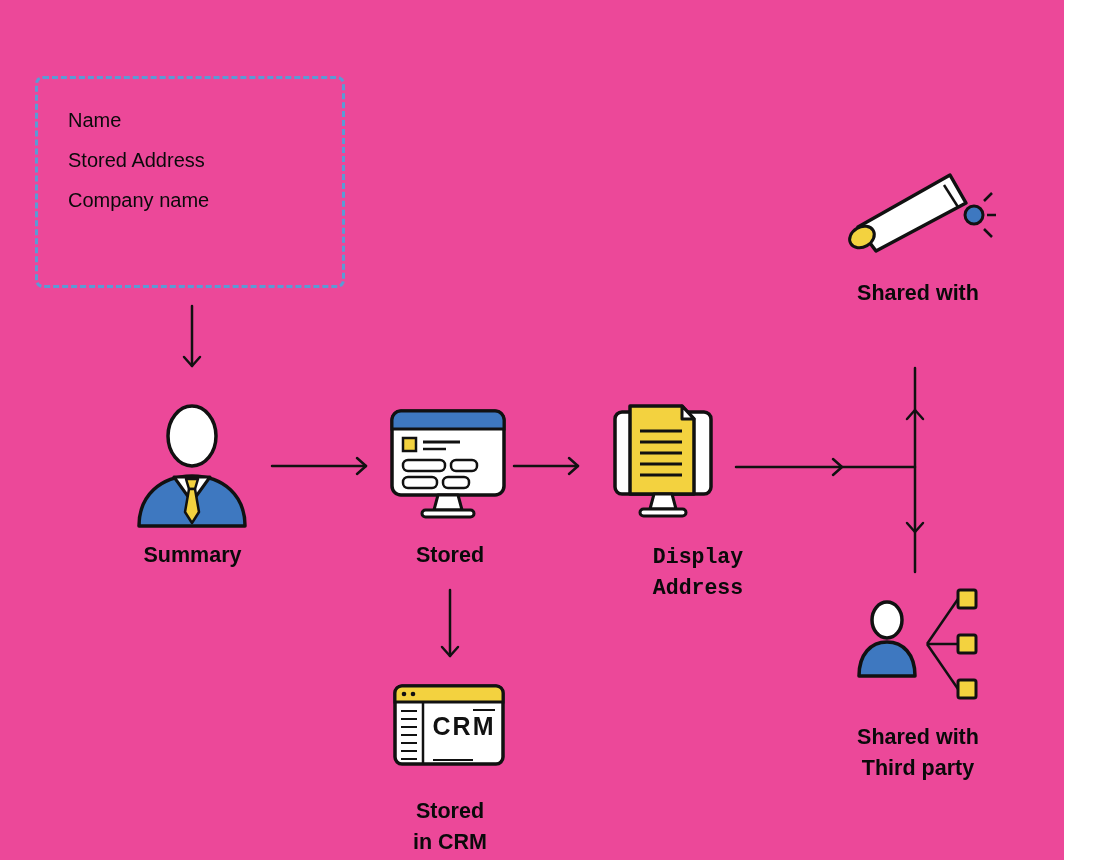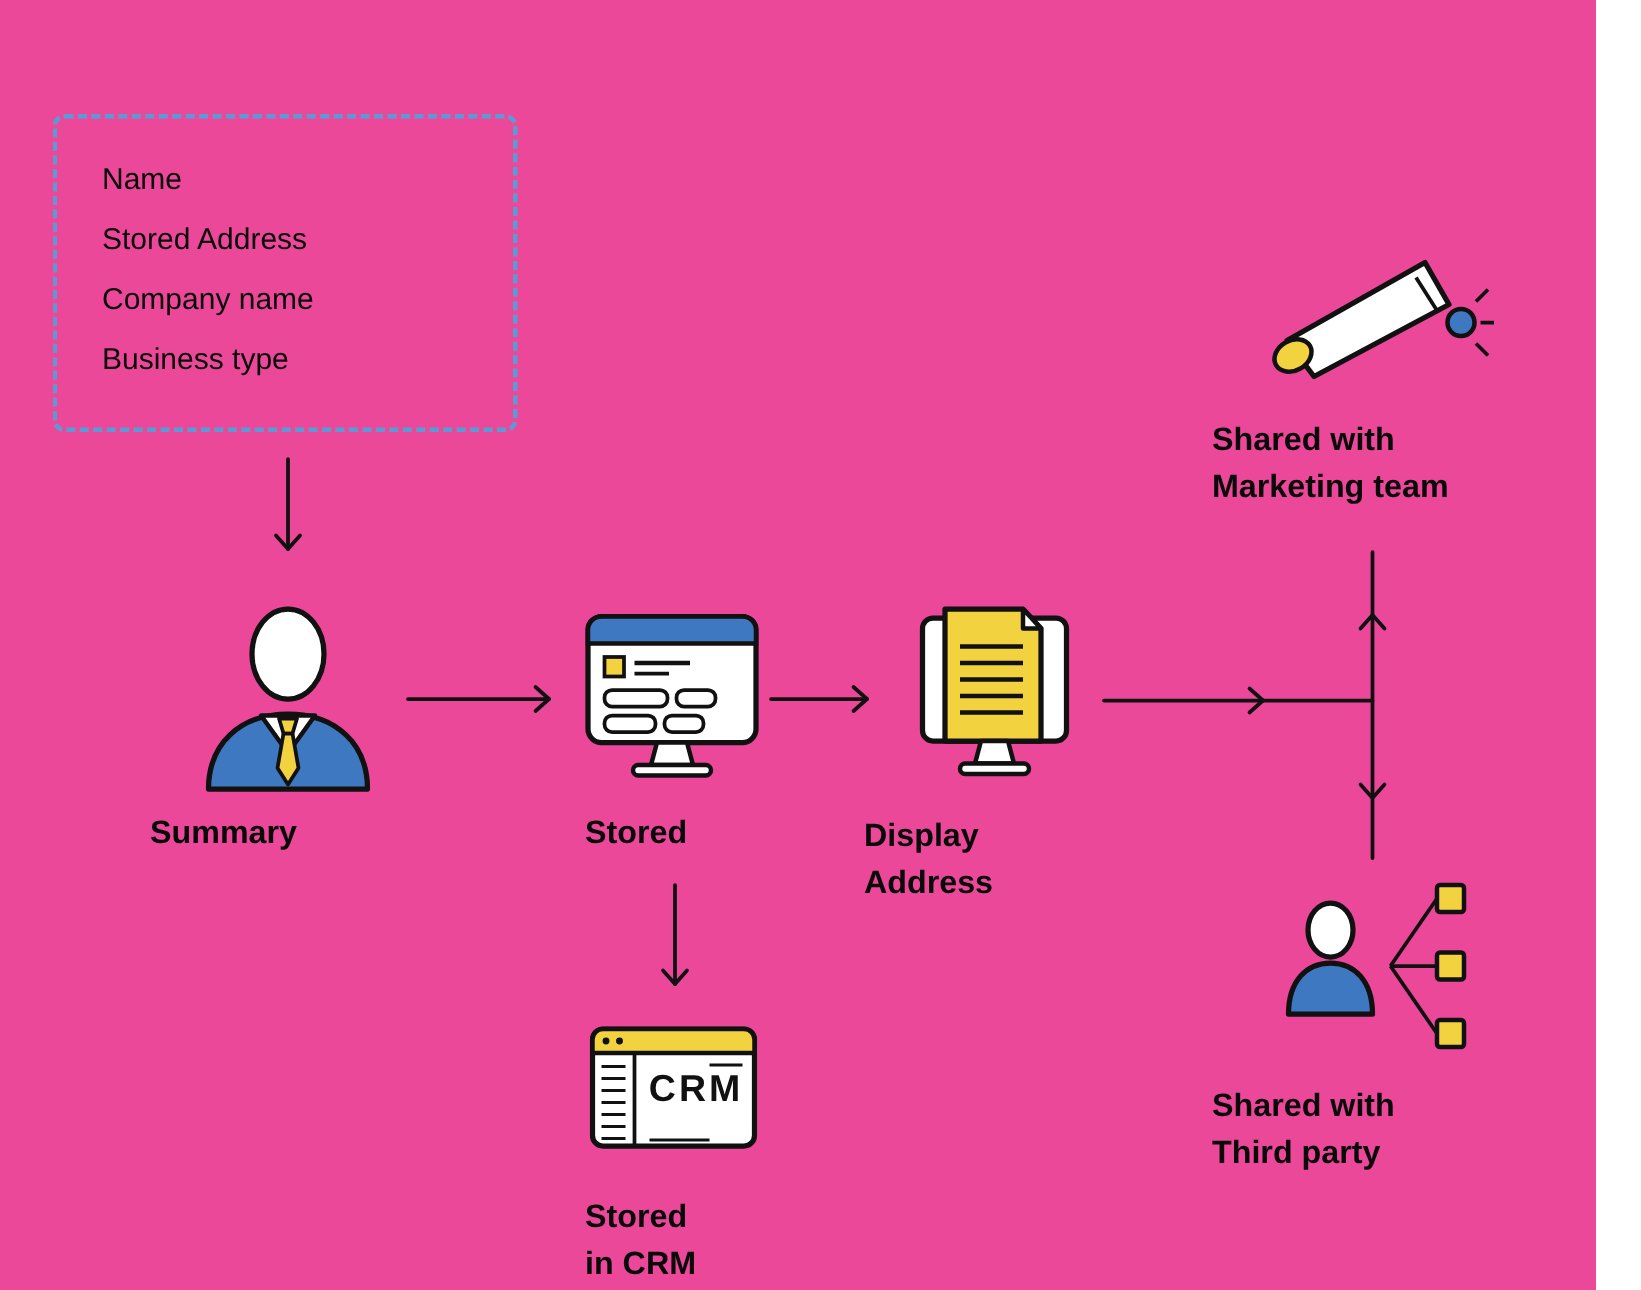--- a/index.html
+++ b/index.html
@@ -25,20 +25,21 @@
     left: 68px; top: 100px;
     font-size: 20px;
     line-height: 40px;
     color: #0a0a0a;
   }
   .node-label {
     position: absolute;
     font-weight: bold;
     font-size: 21.5px;
     line-height: 31px;
+    text-align: center;
     color: #0a0a0a;
   }
   .icon { position: absolute; }
   .icon svg { display: block; }
   #connectors {
     position: absolute;
     left: 0; top: 0;
     pointer-events: none;
   }
   .crm-text {
@@ -57,21 +58,20 @@
 </head>
 <body>
 
 <div class="canvas">
 
   <div class="dashed-box"></div>
   <div class="field-list">
     <div>Name</div>
     <div>Stored Address</div>
     <div>Company name</div>
-    <div>Business type</div>
   </div>
 
   <svg id="connectors" width="1094" height="860" viewBox="0 0 1094 860" fill="none" stroke="#111111" stroke-width="2.5" stroke-linecap="round" stroke-linejoin="round">
 
     <line x1="192" y1="306" x2="192" y2="366"></line>
     <polyline points="184,357 192,366 200,357"></polyline>
 
     <line x1="272" y1="466" x2="366" y2="466"></line>
     <polyline points="357,458 366,466 357,474"></polyline>
 
@@ -128,39 +128,38 @@
       <path d="M72 2 l12 13 h-12 Z" fill="#ffffff" stroke="#111" stroke-width="3" stroke-linejoin="round"></path>
       <line x1="30" y1="27" x2="72" y2="27" stroke="#111" stroke-width="3"></line>
       <line x1="30" y1="38" x2="72" y2="38" stroke="#111" stroke-width="3"></line>
       <line x1="30" y1="49" x2="72" y2="49" stroke="#111" stroke-width="3"></line>
       <line x1="30" y1="60" x2="72" y2="60" stroke="#111" stroke-width="3"></line>
       <line x1="30" y1="71" x2="72" y2="71" stroke="#111" stroke-width="3"></line>
       <path d="M44 90 h18 l4 15 h-26 Z" fill="#ffffff" stroke="#111" stroke-width="3" stroke-linejoin="round"></path>
       <rect x="30" y="105" width="46" height="7" rx="3.5" fill="#ffffff" stroke="#111" stroke-width="3"></rect>
     </svg>
   </div>
-  <div class="node-label" style="left:576px; top:542px; width:146px;">
+  <div class="node-label" style="left:625px; top:542px; width:146px;font-family:Liberation Mono, monospace;">
     <div>Display</div>
     <div>Address</div>
   </div>
 
   <div class="icon" style="left:838px; top:163px;">
     <svg width="160" height="98" viewBox="0 0 160 98">
       <path d="M20 64 L112 12 L128 40 L38 88 Z" fill="#ffffff" stroke="#111" stroke-width="3.5" stroke-linejoin="round"></path>
       <line x1="106" y1="22" x2="120" y2="44" stroke="#111" stroke-width="2.5"></line>
       <ellipse cx="24" cy="74" rx="13" ry="10" transform="rotate(-30 24 74)" fill="#f3d23f" stroke="#111" stroke-width="3"></ellipse>
       <circle cx="136" cy="52" r="9" fill="#3e78c0" stroke="#111" stroke-width="3"></circle>
       <line x1="146" y1="38" x2="154" y2="30" stroke="#111" stroke-width="2.5"></line>
       <line x1="149" y1="52" x2="158" y2="52" stroke="#111" stroke-width="2.5"></line>
       <line x1="146" y1="66" x2="154" y2="74" stroke="#111" stroke-width="2.5"></line>
     </svg>
   </div>
   <div class="node-label" style="left:808px; top:278px; width:220px;">
     <div>Shared with</div>
-    <div>Marketing team</div>
   </div>
 
   <div class="icon" style="left:845px; top:580px;">
     <svg width="145" height="122" viewBox="0 0 145 122">
       <line x1="82" y1="64" x2="113" y2="19" stroke="#111" stroke-width="2.5"></line>
       <line x1="82" y1="64" x2="113" y2="64" stroke="#111" stroke-width="2.5"></line>
       <line x1="82" y1="64" x2="113" y2="109" stroke="#111" stroke-width="2.5"></line>
       <ellipse cx="42" cy="40" rx="15" ry="18" fill="#ffffff" stroke="#111" stroke-width="3.5"></ellipse>
       <path d="M14 96 C14 74 26 62 42 62 C58 62 70 74 70 96 Z" fill="#3e78c0" stroke="#111" stroke-width="3.5" stroke-linejoin="round"></path>
       <rect x="113" y="10" width="18" height="18" rx="2" fill="#f3d23f" stroke="#111" stroke-width="3"></rect>

